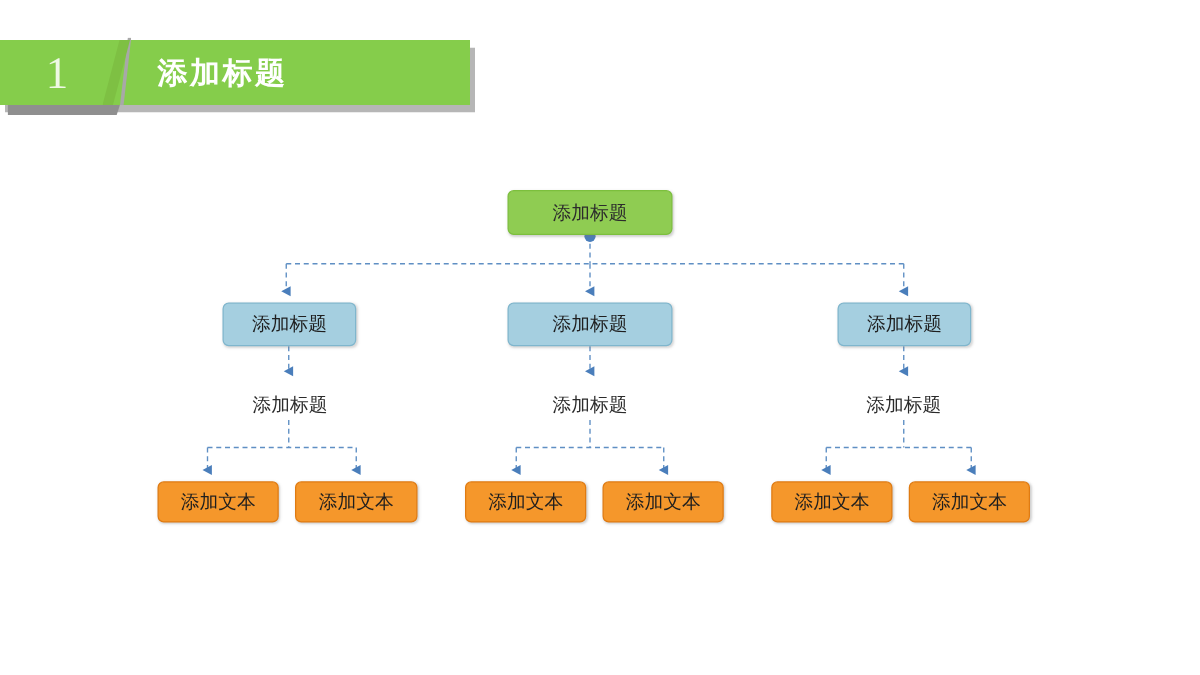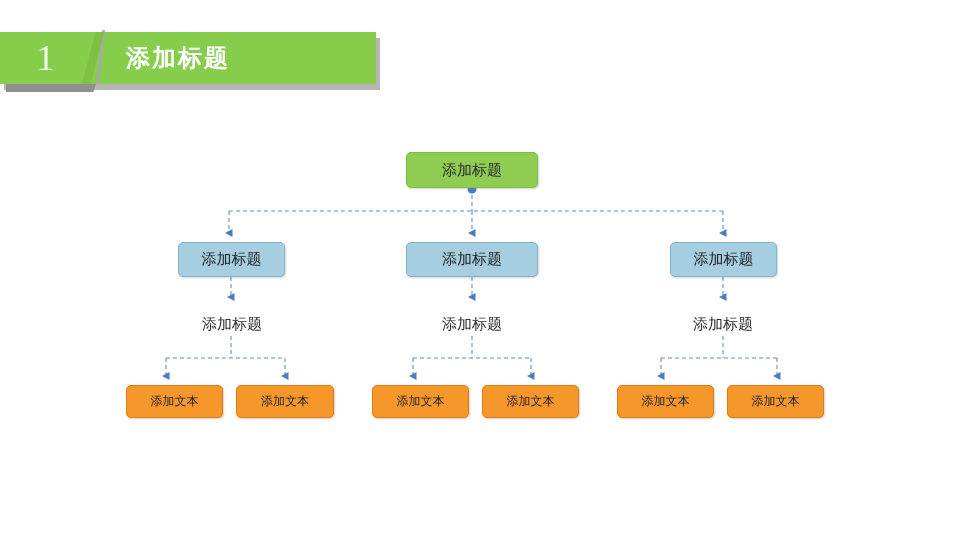--- a/index.html
+++ b/index.html
@@ -72,21 +72,21 @@
     background:#a5cfe0;border:1px solid #7fb6cd;border-radius:5px;
     color:#1f1f1f;font-size:15px;
     box-shadow:1px 1px 2px rgba(120,120,120,.30);
   }
   .node-l3{
     background:transparent;border:none;
     color:#2b2b2b;font-size:15px;
   }
   .node-l4{
     background:#f5972b;border:1px solid #e07b12;border-radius:5px;
-    color:#1f1f1f;font-size:12px;
+    color:#1f1f1f;font-size:15px;
     box-shadow:1px 1px 2px rgba(120,120,120,.35);
   }
 </style>
 </head>
 <body>
 
 <div id="header">
   <div class="hdr-shadow"></div>
   <div class="hdr-num-shadow"></div>
   <div class="hdr-bar"></div>

